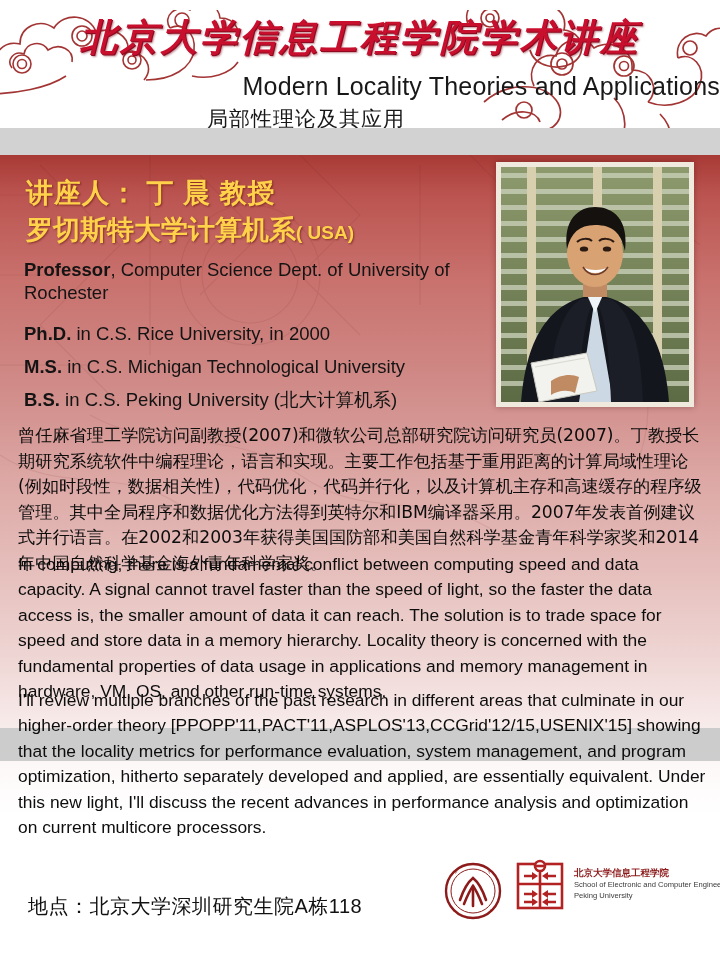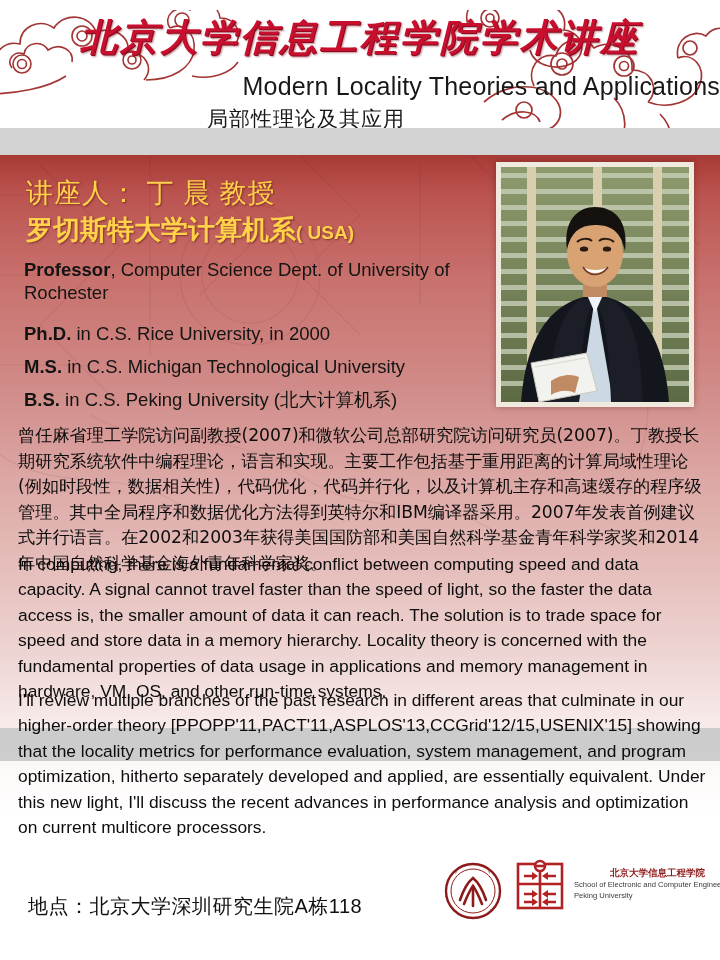--- a/index.html
+++ b/index.html
@@ -73,21 +73,21 @@
     position:absolute;left:496px;top:162px;width:198px;height:245px;
     background:#efe9de;
     box-shadow:0 0 6px rgba(60,10,10,.35);
     overflow:hidden;
   }
   .photo-inner{position:absolute;inset:5px;overflow:hidden;background:#6c7a52;}
 
   
   .speaker-line1{
     position:absolute;left:26px;top:175px;
-    font-size:27px;font-weight:normal;color:#ffd24a;
+    font-size:27px;font-weight:bold;color:#ffd24a;
     text-shadow:1px 1px 2px rgba(80,0,0,.5);
     letter-spacing:1px;white-space:nowrap;
   }
   .speaker-line2{
     position:absolute;left:26px;top:212px;
     font-size:27px;font-weight:bold;color:#ffd24a;
     text-shadow:1px 1px 2px rgba(80,0,0,.5);
     letter-spacing:0px;white-space:nowrap;
   }
   .speaker-line2 .usa{font-size:19px;}
@@ -129,21 +129,21 @@
   }
   .pku-seal{
     position:absolute;left:444px;top:862px;width:58px;height:58px;
   }
   .sece-logo{
     position:absolute;left:512px;top:858px;width:56px;height:56px;
   }
   .sece-text{
     position:absolute;left:574px;top:866px;width:146px;
   }
-  .sece-cn{font-size:9.5px;font-weight:bold;color:#8d1b1b;line-height:13px;white-space:nowrap;margin-left:36px;}
+  .sece-cn{font-size:9.5px;font-weight:bold;color:#8d1b1b;line-height:13px;white-space:nowrap;}
   .sece-en1{font-size:7.6px;color:#3a3a3a;line-height:11px;white-space:nowrap;}
   .sece-en2{font-size:7.6px;color:#3a3a3a;line-height:11px;white-space:nowrap;}
   .footer-lab{
     position:absolute;left:0;top:922px;width:700px;text-align:right;
     font-size:20px;color:#111;white-space:nowrap;letter-spacing:.5px;margin-top:40px;
   }
 </style>
 </head>
 <body>
 

